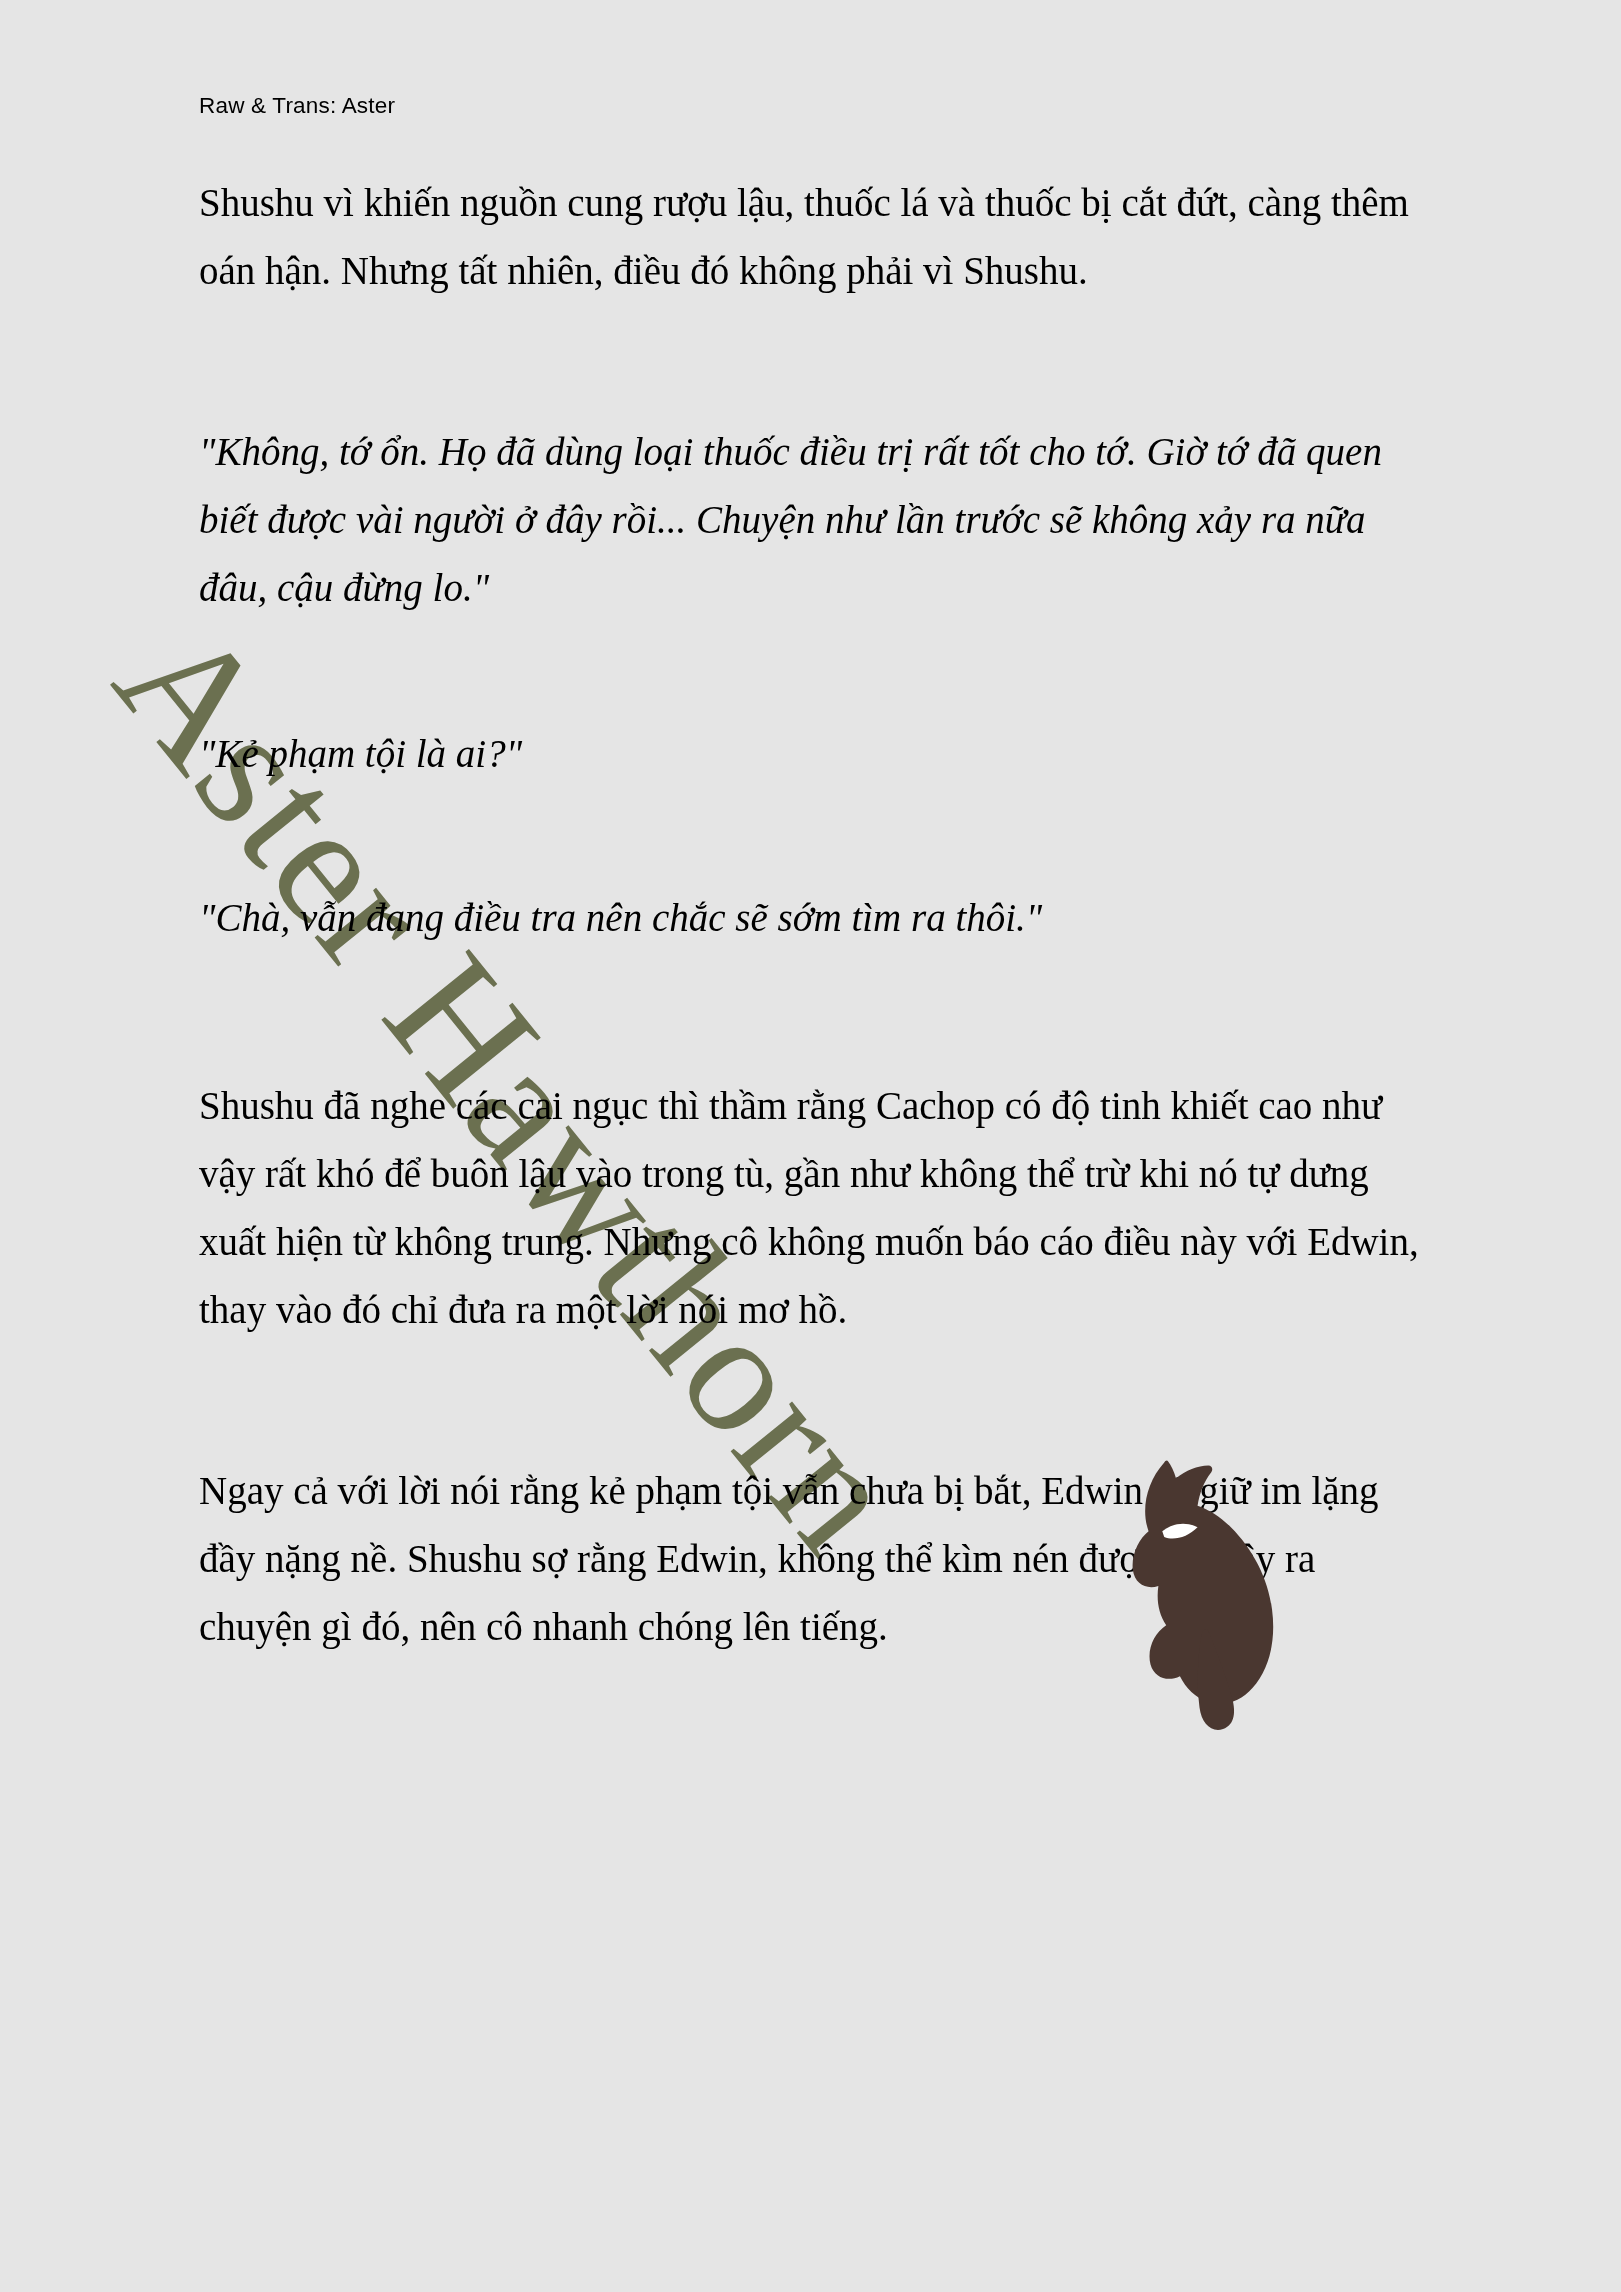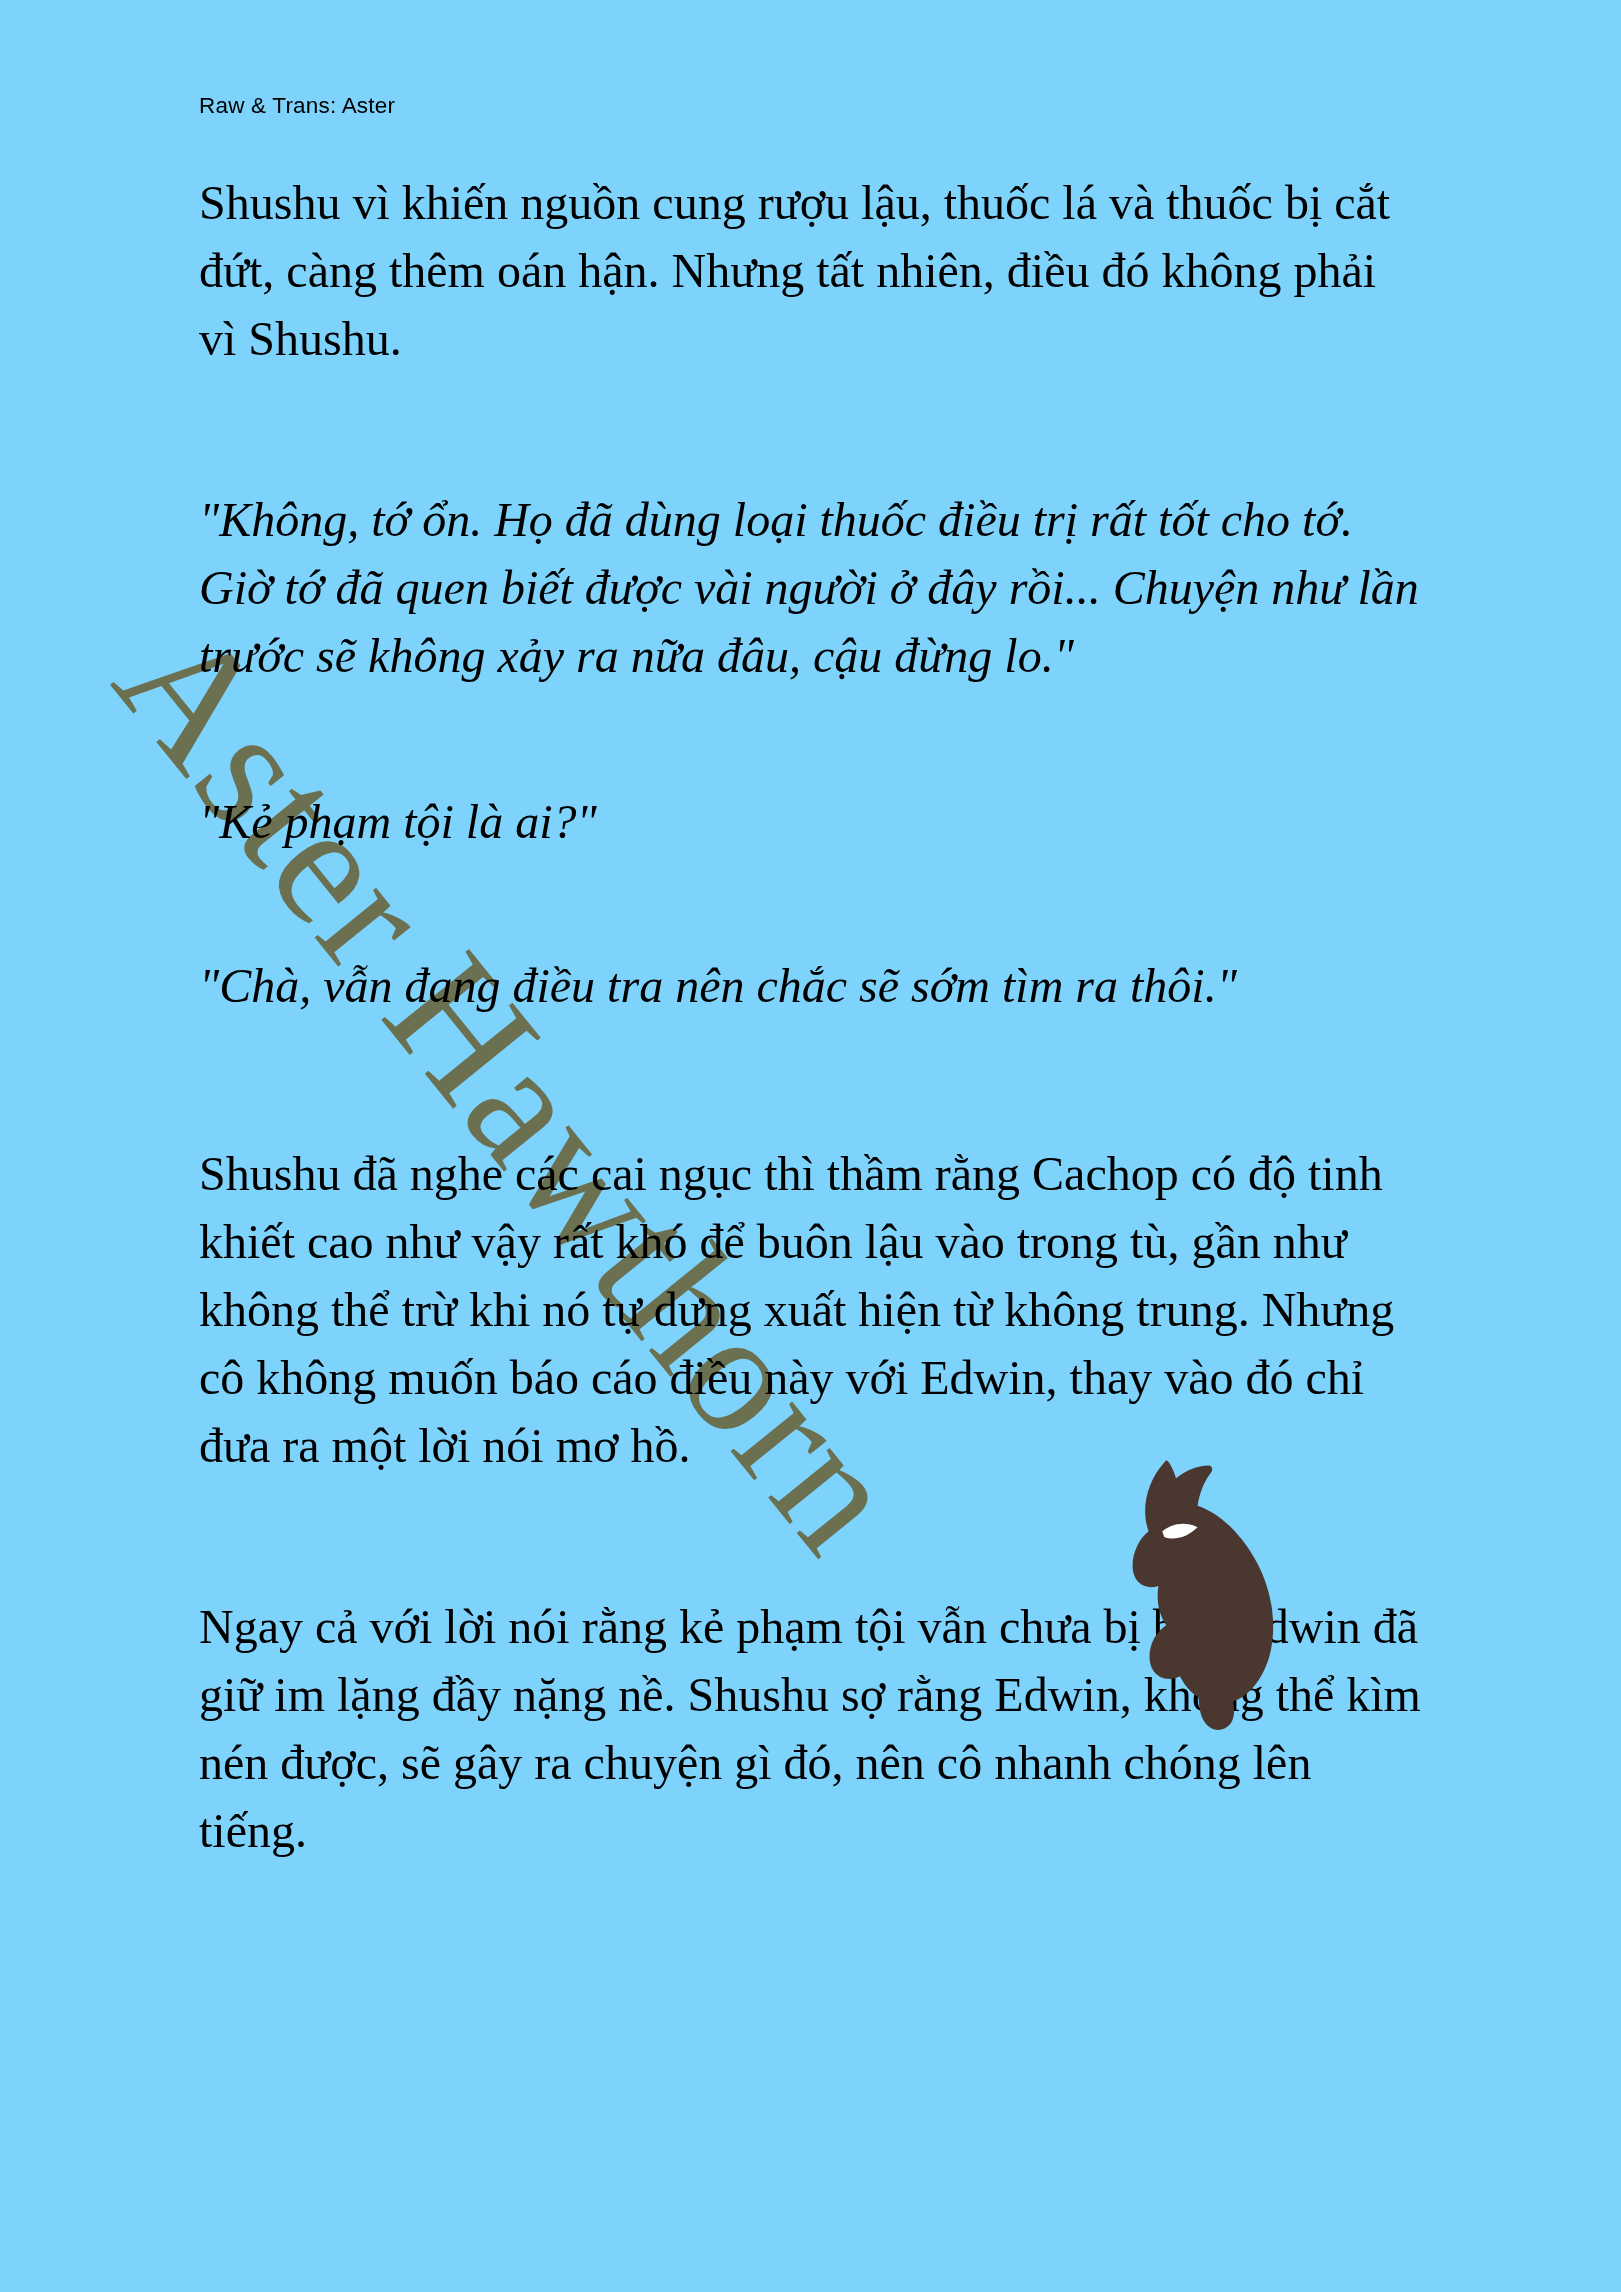--- a/index.html
+++ b/index.html
@@ -8,21 +8,21 @@
     background: #ffffff;
   }
   body {
     font-family: "Liberation Serif", serif;
   }
 
   #page {
     position: relative;
     width: 1621px;
     height: 2293px;
-    background: #7dd3fc;
+    background: #e5e5e5;
     overflow: hidden;
   }
 
   
   #header {
     position: absolute;
     left: 199px;
     top: 93px;
     font-family: "Liberation Sans", sans-serif;
     font-size: 22.5px;
@@ -51,21 +51,21 @@
   
   #content {
     position: absolute;
     left: 199px;
     top: 169px;
     width: 1225px;
     z-index: 3;
   }
 
   .para {
-    font-size: 48px;
+    font-size: 39px;
     line-height: 68px;
     color: #000000;
     margin: 0;
     text-align: left;
   }
   .para.italic {
     font-style: italic;
   }
 
   .gap-lg { height: 113px; }

